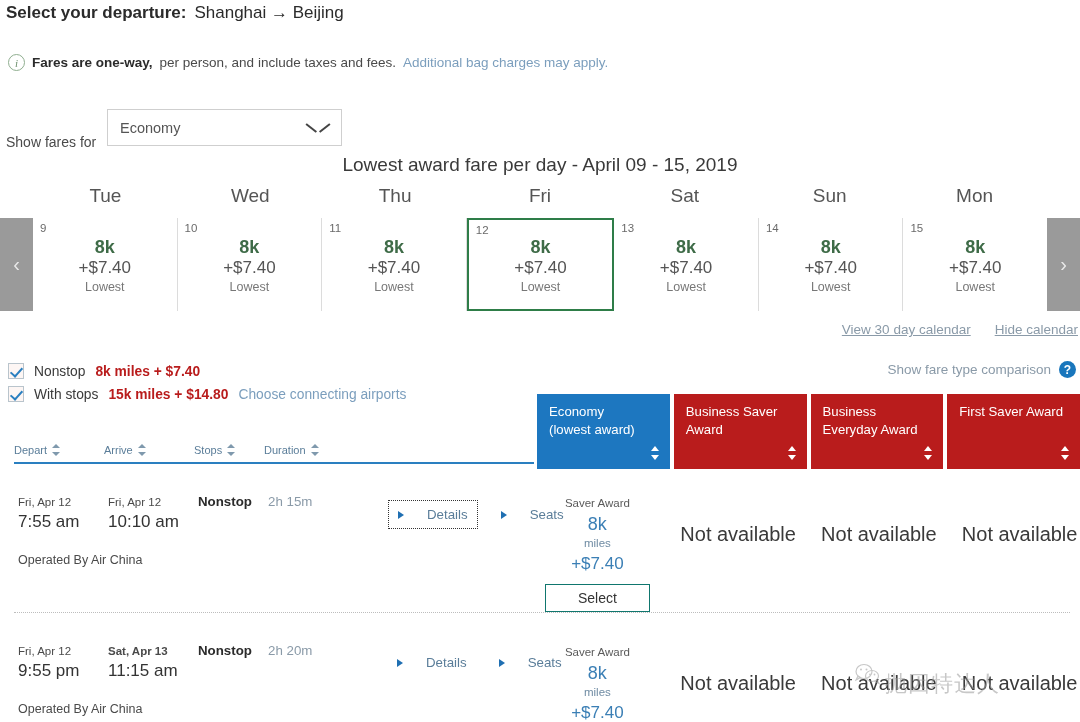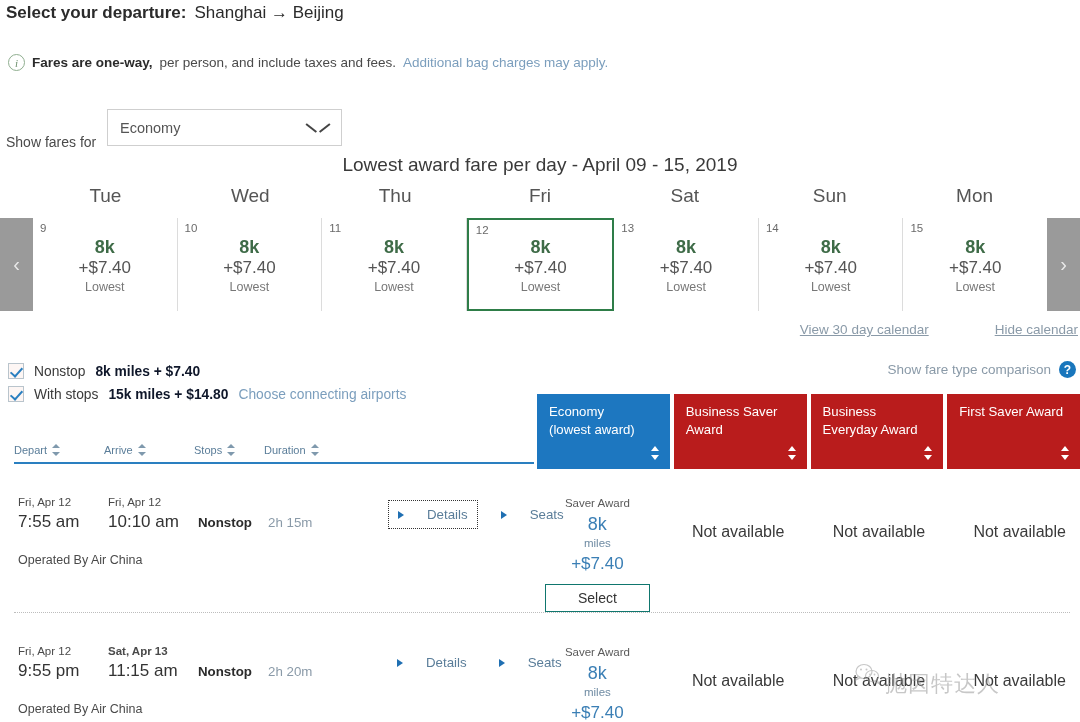--- a/index.html
+++ b/index.html
@@ -101,40 +101,40 @@
   .cal-cell .daynum {
     position: absolute; left: 7px; top: 4px;
     font-size: 11.5px; color: #6a6a6a;
   }
   .cal-cell .miles { font-size: 18px; font-weight: bold; color: #3e6b47; line-height: 1.05;}
   .cal-cell .tax   { font-size: 17px; color: #555; line-height: 1.25; }
   .cal-cell .low   { font-size: 12.5px; color: #777; line-height: 1.5; }
 
   .cal-links {
     position: absolute; top: 322px; right: 2px;
-    font-size: 13.5px; display: flex; gap: 66px;
+    font-size: 13.5px; display: flex; gap: 24px;
   }
 
   
   .filters { position: absolute; left: 8px; top: 363px; }
   .filter-row {
     display: flex; align-items: center; gap: 10px;
     margin-bottom: 7px; font-size: 13.8px; color: #3a3a3a;
   }
   .cbx {
     width: 16px; height: 16px; border: 1px solid #b9c4cc;
     background: #fdf6f4; position: relative; flex: 0 0 16px;
   }
   .cbx::after {
     content: ""; position: absolute; left: 4px; top: 1px;
     width: 5px; height: 10px;
     border: solid #2a7fc0; border-width: 0 2.2px 2.2px 0;
     transform: rotate(42deg);
   }
-  .filter-row b { font-weight: bold; color: #0f172a; }
+  .filter-row b { font-weight: bold; color: #b91c1c; }
 
   .fare-cmp {
     position: absolute; right: 4px; top: 361px;
     font-size: 13.5px; color: #8a9aa8;
     display: flex; align-items: center; gap: 8px;
   }
   .qmark {
     width: 17px; height: 17px; border-radius: 50%;
     background: #1976bc; color: #fff; font-size: 12px; font-weight: bold;
     display: inline-flex; align-items: center; justify-content: center;
@@ -175,21 +175,21 @@
   .sh-arrows::before, .sh-arrows::after {
     content: ""; position: absolute; left: 0;
     border-left: 4px solid transparent; border-right: 4px solid transparent;
   }
   .sh-arrows::before { top: 0; border-bottom: 4.5px solid #7f99ad; }
   .sh-arrows::after  { bottom: 0; border-top: 4.5px solid #7f99ad; }
 
   
   .flight-row { position: absolute; left: 0; width: 1080px; }
   .fr-left { position: absolute; left: 18px; top: 0; width: 520px; }
-  .fr-times { display: flex; align-items: flex-end; }
+  .fr-times { display: flex; align-items: flex-start; }
   .col-depart { width: 90px; }
   .col-arrive { width: 90px; }
   .col-stops  { width: 70px; }
   .col-dur    { width: 80px; }
   .date-sm { font-size: 11.5px; color: #4a4a4a; line-height: 1.45; }
   .date-sm.bold { font-weight: bold; }
   .time-lg { font-size: 17px; color: #333; line-height: 1.25; }
   .stops-txt { font-size: 13.3px; font-weight: bold; color: #2b2b2b; padding-bottom: 2px; }
   .dur-txt { font-size: 13.3px; color: #8a9aa8; padding-bottom: 2px; }
   .operated { font-size: 12.5px; color: #4a4a4a; margin-top: 21px; }
@@ -218,21 +218,21 @@
   .saver-lbl { font-size: 11.5px; color: #5a5a5a; margin-bottom: 6px; }
   .fare-miles { font-size: 18px; color: #3b7fb5; line-height: 1.05; }
   .fare-units { font-size: 11.5px; color: #6f8ba3; line-height: 1.6; }
   .fare-tax { font-size: 17px; color: #3b7fb5; margin-top: 2px; }
   .select-btn {
     display: inline-block; margin-top: 10px;
     border: 1px solid #0f766e; background: #fff;
     padding: 5px 32px; font-size: 14px; color: #333;
     cursor: pointer;
   }
-  .na { font-size: 16px; color: #3a3a3a; padding-top: 26px; }
+  .na { font-size: 20px; color: #3a3a3a; padding-top: 26px; }
 
   .row-sep {
     position: absolute; left: 14px; width: 1056px;
     border-top: 1px dotted #bdbdbd;
   }
 
   
   .watermark {
     position: absolute; left: 855px; top: 648px;
     display: flex; align-items: center; gap: 4px;

